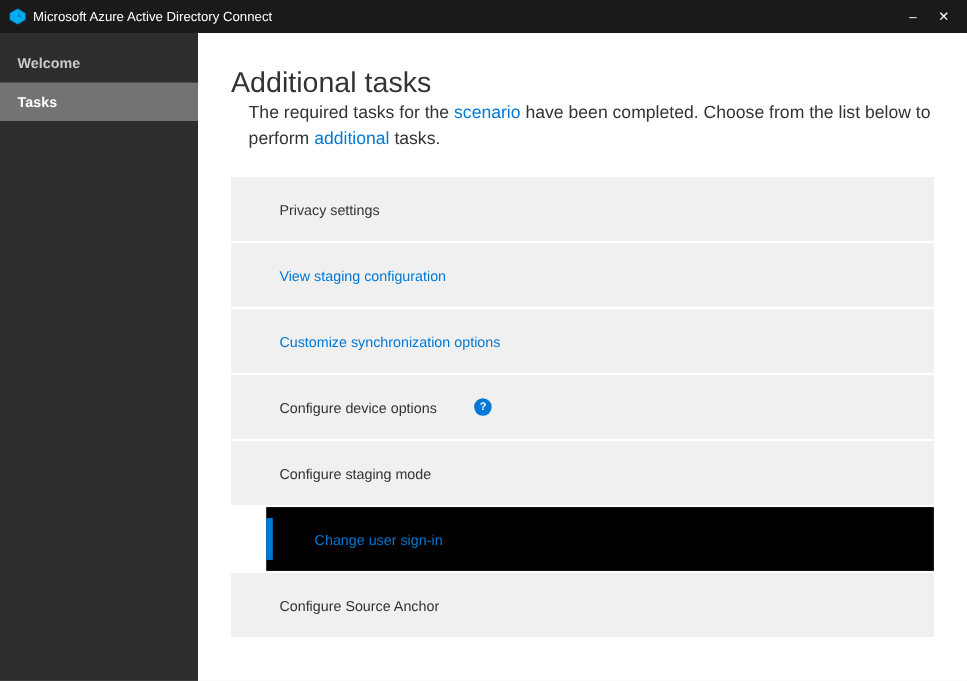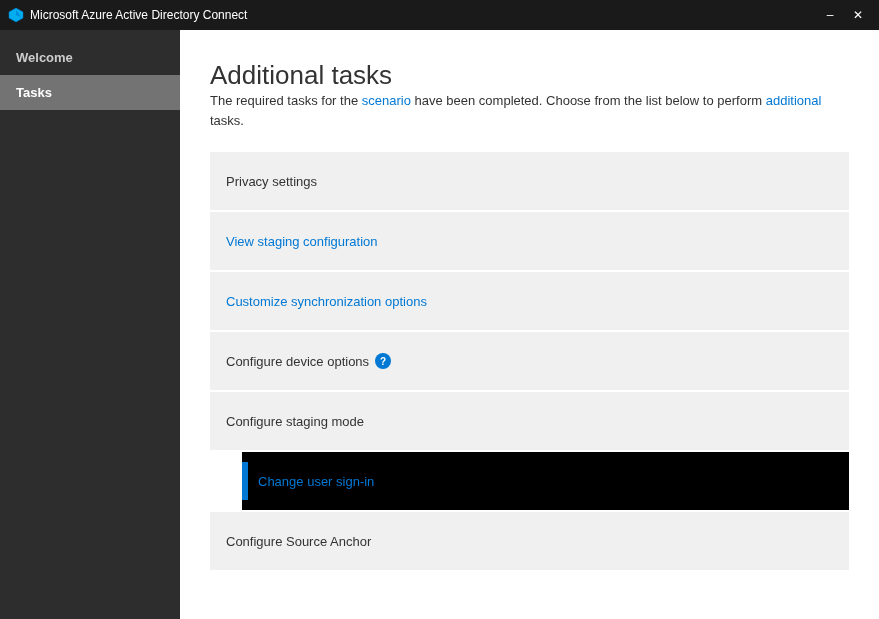--- a/index.html
+++ b/index.html
@@ -96,24 +96,25 @@
       overflow: hidden;
     }
 
     .page-title {
       font-size: 26px;
       font-weight: 300;
       color: #333333;
     }
 
     .description {
-      font-size: 13px;
+      font-size: 16px;
       color: #333333;
       margin-bottom: 22px;
       line-height: 1.5;
+      margin-left: 16px;
     }
 
     .description a, .description .link-text {
       color: #0078d4;
     }
 
     
     .task-list {
       display: flex;
       flex-direction: column;
@@ -125,20 +126,21 @@
       display: flex;
       align-items: center;
       background: #f0f0f0;
       padding: 10px 12px;
       cursor: pointer;
       border: none;
       text-align: right;
       font-size: 13px;
       color: #333333;
       min-height: 38px;
+      gap: 28px;
     }
     .task-item.selected {
       background: #000000;
       margin-left: 32px;
     }
 
     .task-item-indicator {
       width: 6px;
       height: 100%;
       min-height: 38px;

